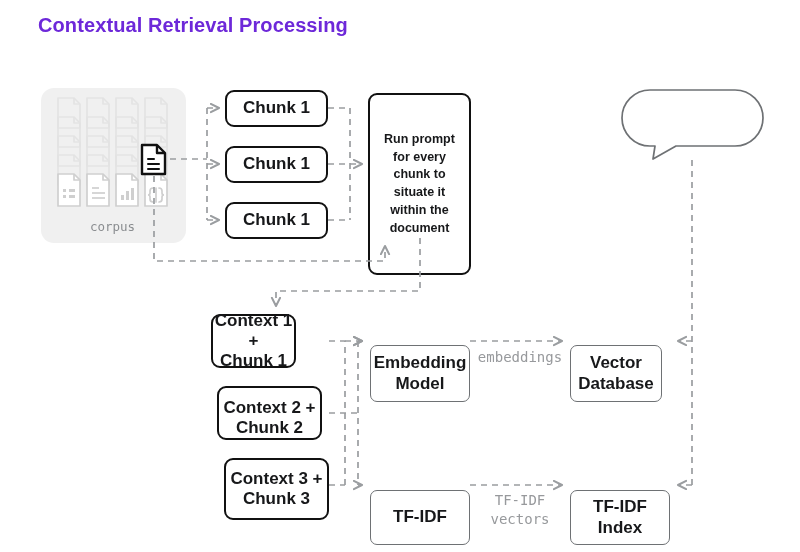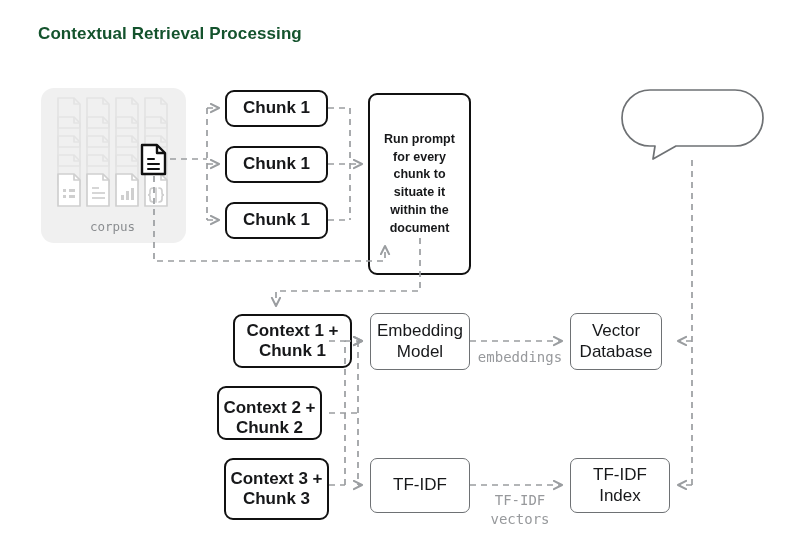--- a/index.html
+++ b/index.html
@@ -37,40 +37,41 @@
   .node-black {
     border: 2.6px solid #111111;
     border-radius: 9px;
     font-weight: 700;
     font-size: 17px;
     color: #17181a;
   }
   .node-gray {
     border: 1.7px solid #6e7174;
     border-radius: 7px;
-    font-weight: 400;
+    font-weight: 700;
     font-size: 17px;
     color: #17181a;
+    margin-top: 32px;
   }
   .node-prompt {
     border: 2.6px solid #111111;
     border-radius: 9px;
     font-weight: 700;
     font-size: 12.5px;
     color: #17181a;
     line-height: 1.42;
     padding: 0 8px;
   }
   .title {
     position: absolute;
-    left: 38px; top: 24px;
-    font-size: 17px;
+    left: 38px; top: 14px;
+    font-size: 20px;
     font-weight: 700;
     letter-spacing: .1px;
-    color: #14532d;
+    color: #6d28d9;
   }
   .corpus-box {
     position: absolute;
     left: 41px; top: 88px;
     width: 145px; height: 155px;
     background: #f0f0f0;
     border-radius: 13px;
   }
   .corpus-label {
     position: absolute;
@@ -226,21 +227,21 @@
     <span>Chunk 1</span>
   </div>
   <div class="node node-black" style="left:225px; top:202px; width:103px; height:37px;">
     <span>Chunk 1</span>
   </div>
 
   <div class="node node-prompt" style="left:368px; top:93px; width:103px; height:182px;">
     <span>Run prompt for every chunk to situate it within the document</span>
   </div>
 
-  <div class="node node-black lbl2" style="left:233px; top:314px; width:119px; height:54px;">
+  <div class="node node-black lbl2" style="left:211px; top:314px; width:85px; height:54px;">
     <span style="white-space: pre-line;">Context 1 +
 Chunk 1</span>
   </div>
   <div class="node node-black lbl2" style="left:217px; top:386px; width:105px; height:54px;align-items:flex-end;">
     <span style="white-space: pre-line;">Context 2 +
 Chunk 2</span>
   </div>
   <div class="node node-black lbl2" style="left:224px; top:458px; width:105px; height:62px;">
     <span style="white-space: pre-line;">Context 3 +
 Chunk 3</span>

